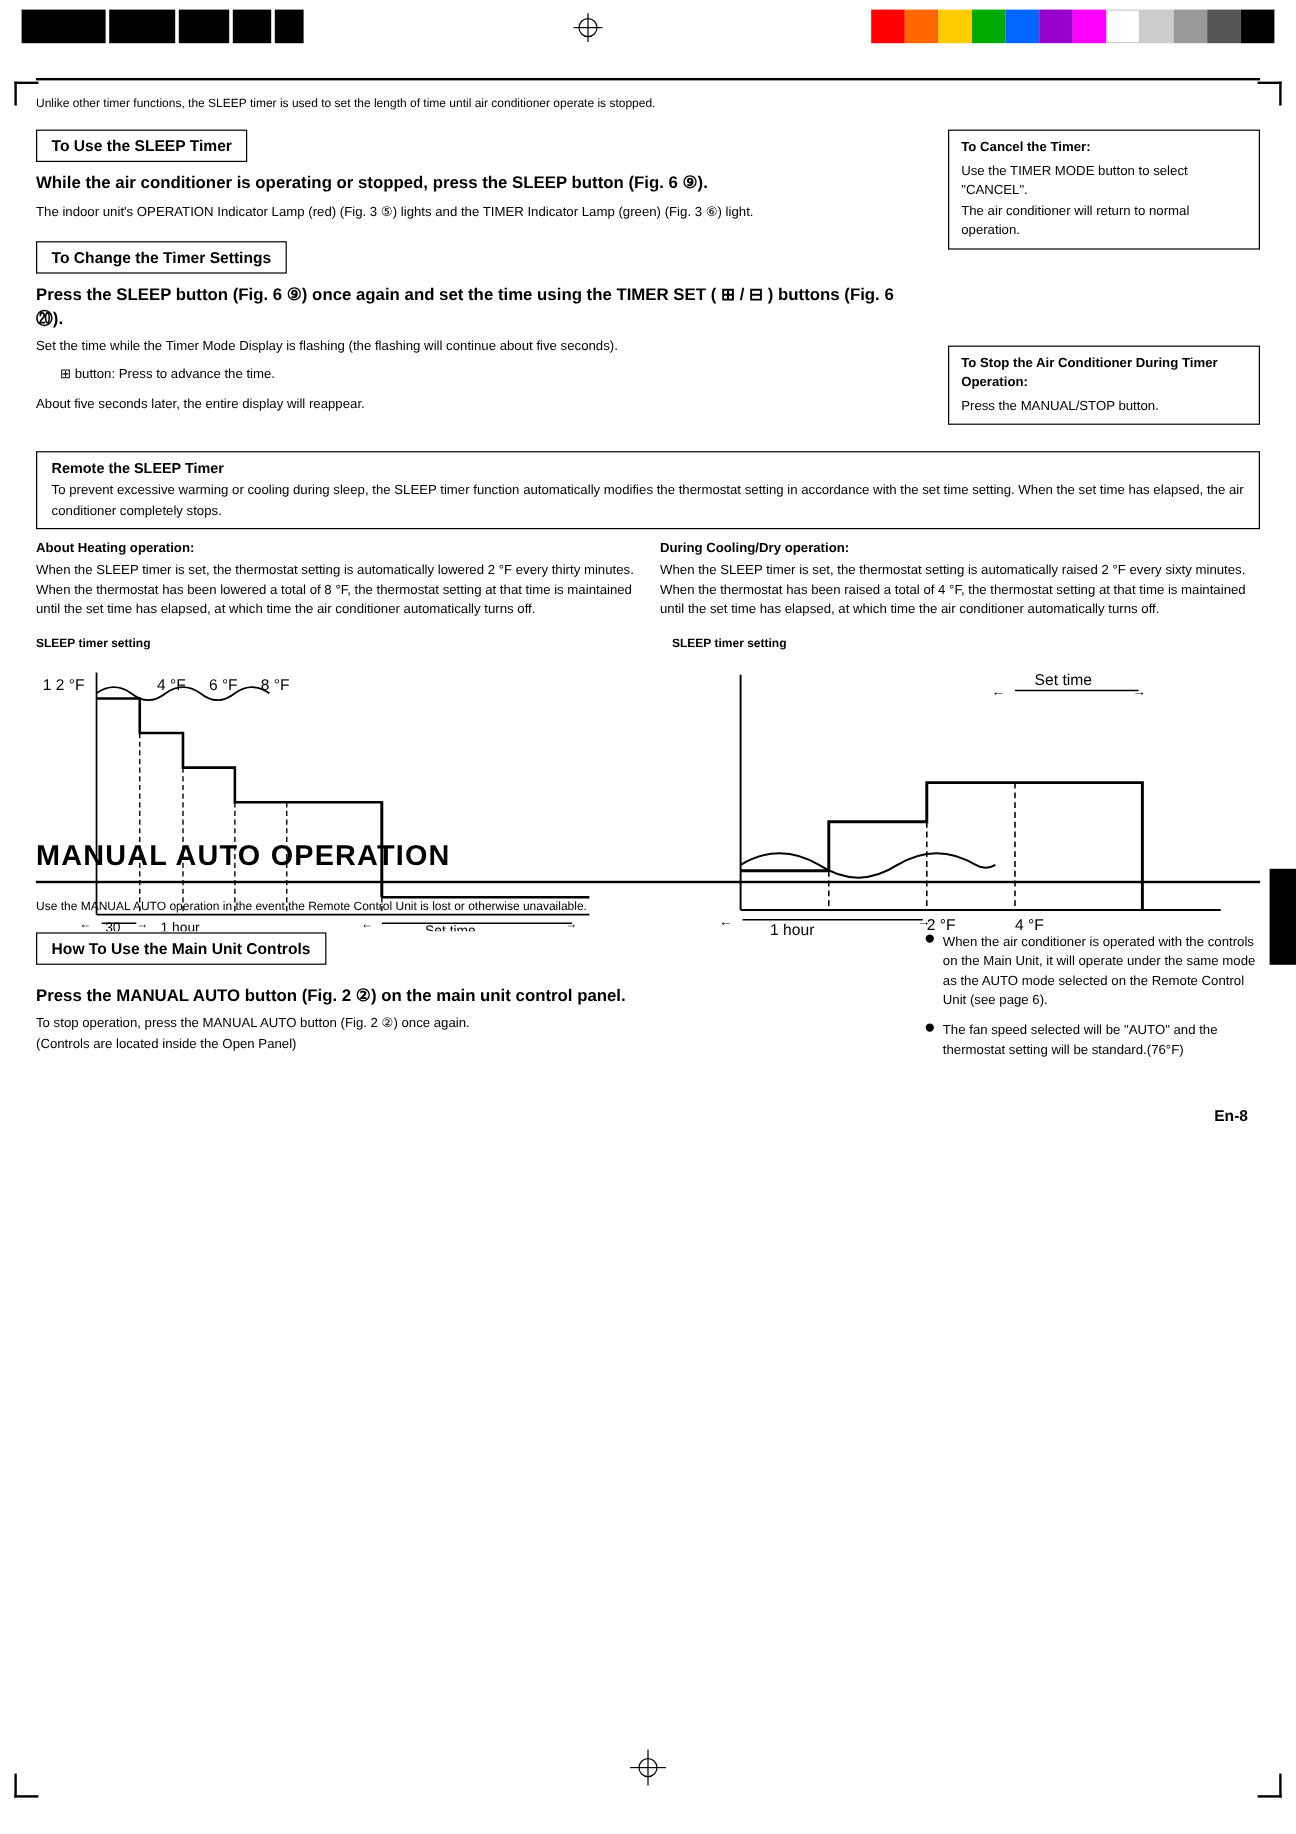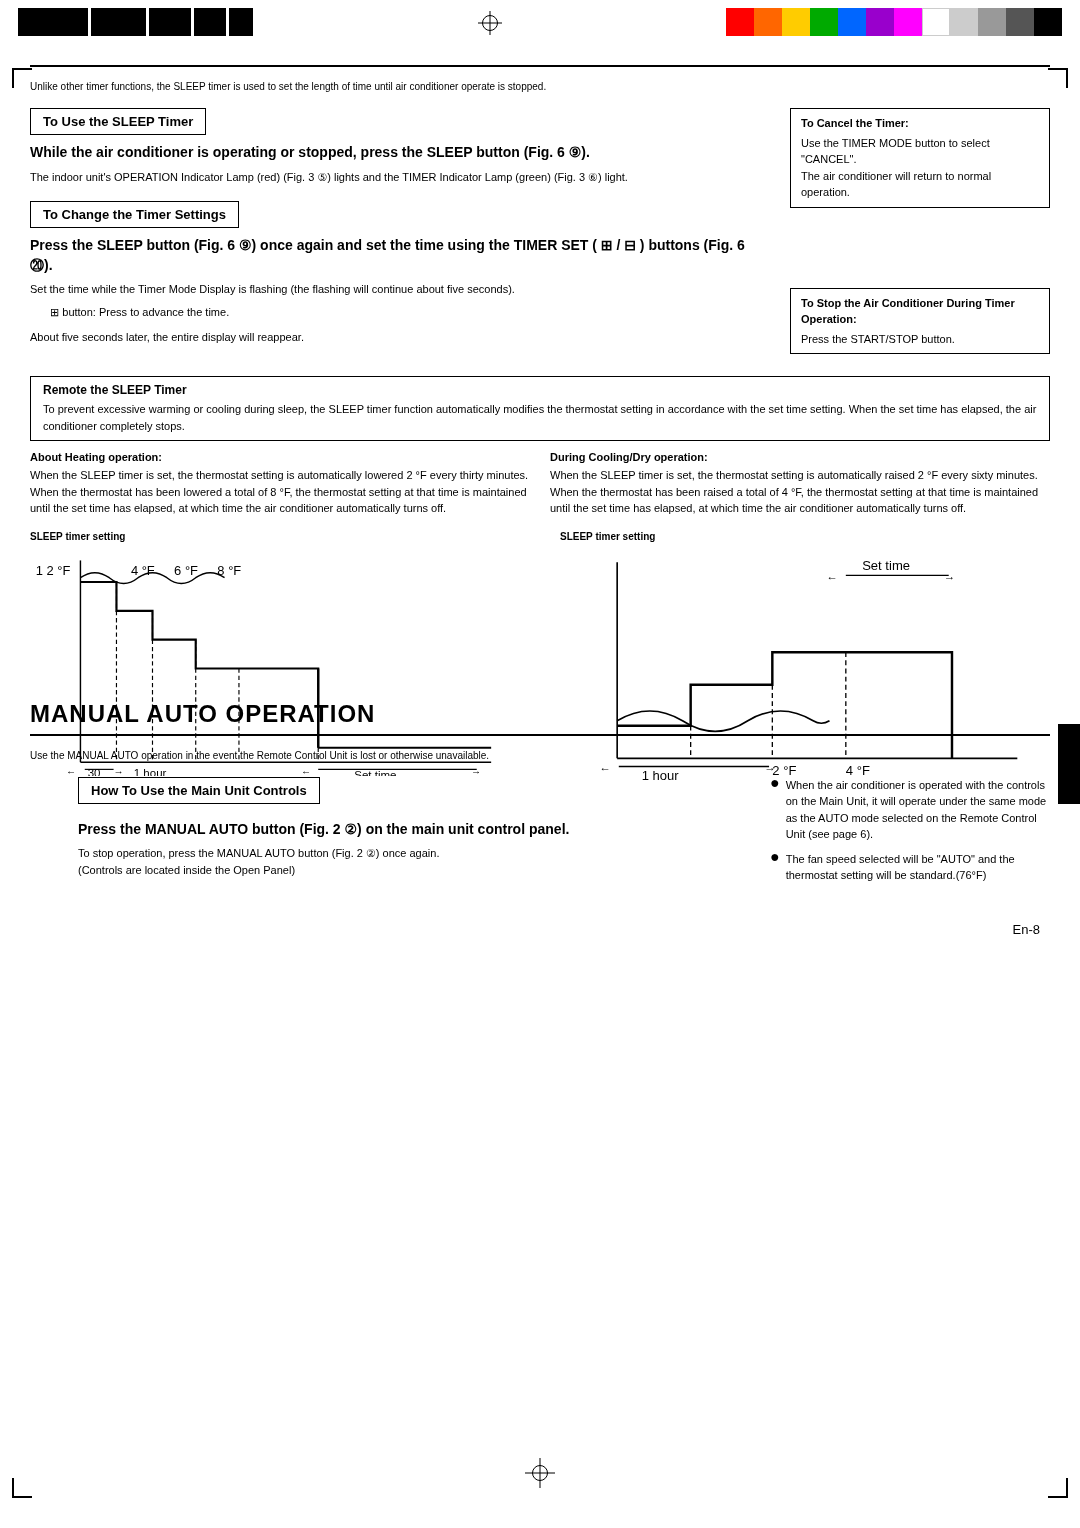--- a/index.html
+++ b/index.html
@@ -226,21 +226,20 @@
 
     
     .section-gap {
       margin-top: 24px;
     }
 
     .manual-two-col {
       display: flex;
       gap: 20px;
       margin-top: 10px;
-      margin-left: 48px;
     }
     .manual-left {
       flex: 1;
     }
     .manual-right {
       width: 280px;
       min-width: 260px;
     }
 
     .bullet-item {
@@ -254,21 +253,21 @@
     .bullet-dot {
       font-size: 16px;
       line-height: 1;
       margin-top: -2px;
     }
 
     
     .page-number {
       text-align: right;
       font-size: 13px;
-      font-weight: normal;
+      font-weight: bold;
       margin-top: 30px;
       padding-right: 10px;
     }
 
     
     .bottom-crosshair {
       position: absolute;
       bottom: 40px;
       left: 50%;
       transform: translateX(-50%);
@@ -356,21 +355,21 @@
       <div class="col-right">
 
         <div class="side-box">
           <div class="side-box-title">To Cancel the Timer:</div>
           <div style="font-size:11px;line-height:1.5;white-space:pre-line;">Use the TIMER MODE button to select "CANCEL".
 The air conditioner will return to normal operation.</div>
         </div>
 
         <div class="side-box" style="margin-top:80px;">
           <div class="side-box-title">To Stop the Air Conditioner During Timer Operation:</div>
-          <div style="font-size:11px;line-height:1.5;">Press the START/STOP button.</div>
+          <div style="font-size:11px;line-height:1.5;">Press the MANUAL/STOP button.</div>
         </div>
       </div>
     </div>
 
     <div class="about-sleep-box">
       <div class="about-sleep-title">Remote the SLEEP Timer</div>
       <p class="about-sleep-text">To prevent excessive warming or cooling during sleep, the SLEEP timer function automatically modifies the thermostat setting in accordance with the set time setting. When the set time has elapsed, the air conditioner completely stops.</p>
     </div>
 
     <div class="heating-cooling">

